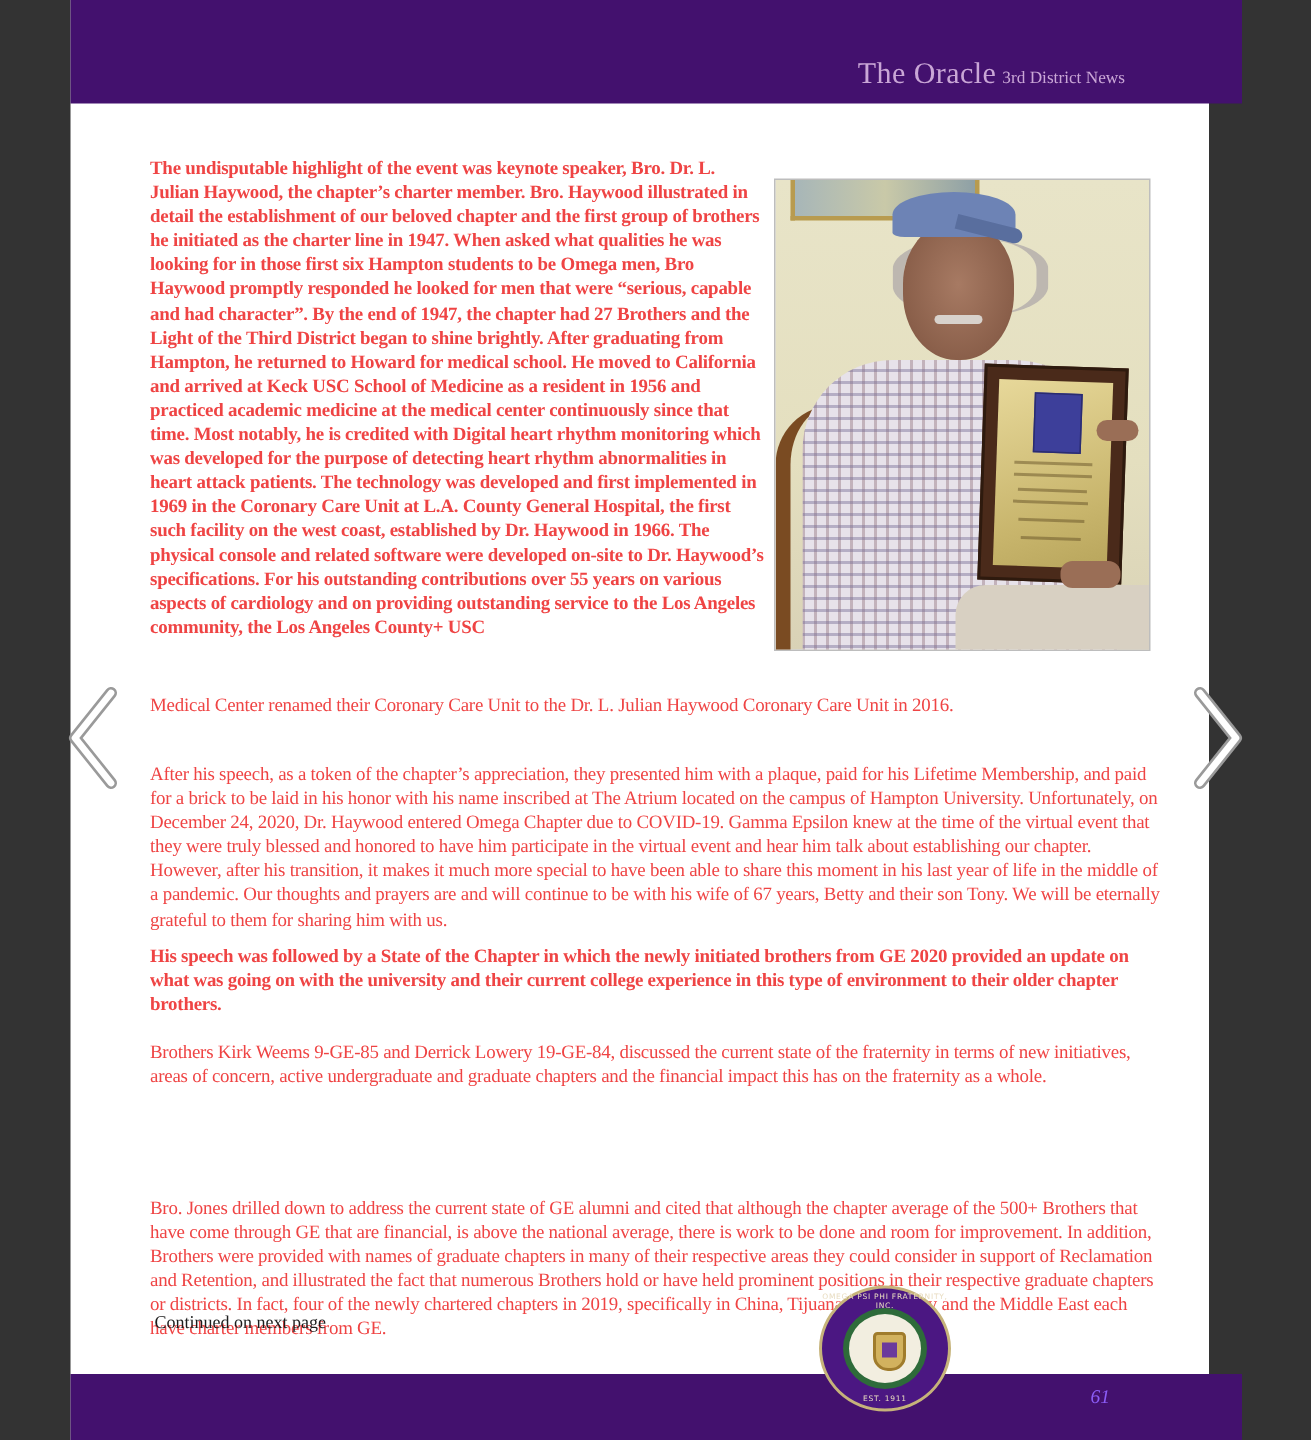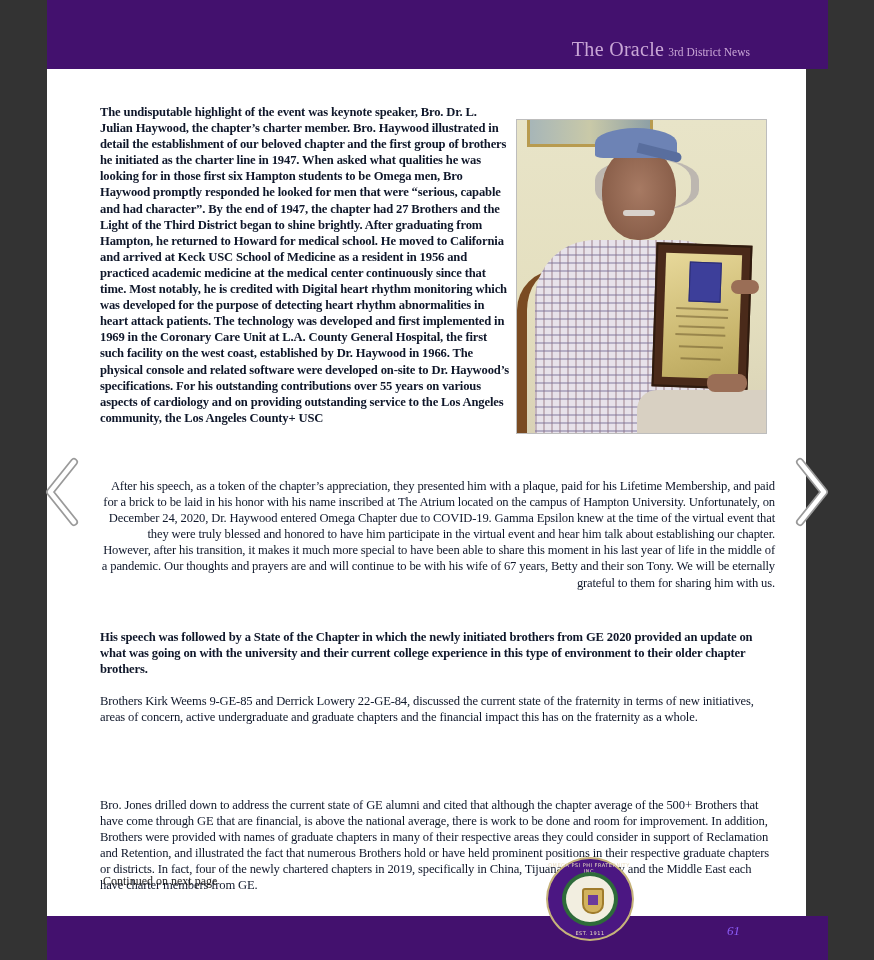--- a/index.html
+++ b/index.html
@@ -22,27 +22,27 @@
     color: #c9a6d6; white-space: nowrap;
   }
   .header-title .main {
     font-family: "Liberation Serif", serif; font-size: 20px; letter-spacing: 0.3px;
   }
   .header-title .sub {
     font-family: "Liberation Serif", serif; font-size: 11.5px; margin-left: 4px;
   }
   .body-text {
     position: absolute; left: 53px; width: 675px;
-    color: #0f172a; font-size: 12.6px; line-height: 16.1px;
+    color: #ef4444; font-size: 12.6px; line-height: 16.1px;
     letter-spacing: -0.15px;
   }
   .col-text { width: 410px; }
   .p1 { top: 104px; font-weight: bold; }
   .p1-tail { top: 462px; }
-  .p2 { top: 478px; text-align: right; }
+  .p2 { top: 508px; }
   .p3 { top: 629px; font-weight: bold; }
   .p4 { top: 693px; }
   .p5 { top: 757px; margin-top: 40px; }
   .continued {
     position: absolute; left: 56px; top: 874px; 
     font-size: 12px; color: #1c1c1c;
   }
   .photo {
     position: absolute; left: 469px; top: 119px; width: 249px; height: 313px;
     border: 1px solid #bdbdbd; overflow: hidden;
@@ -154,20 +154,21 @@
 <body>
 
 <div class="page">
   <div class="header-band">
     <div class="header-title">
       <span class="main">The Oracle</span><span class="sub">3rd District News</span>
     </div>
   </div>
 
   <div class="body-text col-text p1">The undisputable highlight of the event was keynote speaker, Bro. Dr. L. Julian Haywood, the chapter’s charter member.  Bro. Haywood illustrated in detail the establishment of our beloved chapter and the first group of brothers he initiated as the charter line in 1947.  When asked what qualities he was looking for in those first six Hampton students to be Omega men, Bro Haywood promptly responded he looked for men that were “serious, capable and had character”.  By the end of 1947, the chapter had 27 Brothers and the Light of the Third District began to shine brightly. After graduating from Hampton, he returned to Howard for medical school.  He moved to California and arrived at Keck USC School of Medicine as a resident in 1956 and practiced academic medicine at the medical center continuously since that time.  Most notably, he is credited with Digital heart rhythm monitoring which was developed for the purpose of detecting heart rhythm abnormalities in heart attack patients.  The technology was developed and first implemented in 1969 in the Coronary Care Unit at L.A. County General Hospital, the first such facility on the west coast, established by Dr. Haywood in 1966. The physical console and related software were developed on-site to Dr. Haywood’s specifications. For his outstanding contributions over 55 years on various aspects of cardiology and on providing outstanding service to the Los Angeles community, the Los Angeles County+ USC</div>
+  <div class="body-text p1-tail">Medical Center renamed their Coronary Care Unit to the Dr. L. Julian Haywood Coronary Care Unit in 2016.</div>
 
   <div class="photo">
     <div class="frame-art"></div>
     <div class="chair"></div>
     <div class="shirt"></div>
     <div class="pants"></div>
     <div class="hair"></div>
     <div class="head"></div>
     <div class="mustache"></div>
     <div class="cap"></div>
@@ -182,21 +183,21 @@
         <div class="plaque-line" style="top:92px;width:44px;left:16px;"></div>
         <div class="plaque-line" style="top:104px;width:40px;left:18px;"></div>
       </div>
     </div>
     <div class="hand" style="left:214px;top:160px;"></div>
     <div class="hand" style="left:190px;top:254px;width:40px;height:18px;"></div>
   </div>
 
   <div class="body-text p2">After his speech, as a token of the chapter’s appreciation, they presented him with a plaque, paid for his Lifetime Membership, and paid for a brick to be laid in his honor with his name inscribed at The Atrium located on the campus of Hampton University.  Unfortunately, on December 24, 2020, Dr. Haywood entered Omega Chapter due to COVID-19.  Gamma Epsilon knew at the time of the virtual event that they were truly blessed and honored to have him participate in the virtual event and hear him talk about establishing our chapter.  However, after his transition, it makes it much more special to have been able to share this moment in his last year of life in the middle of a pandemic.  Our thoughts and prayers are and will continue to be with his wife of 67 years, Betty and their son Tony.  We will be eternally grateful to them for sharing him with us.</div>
   <div class="body-text p3">His speech was followed by a State of the Chapter in which the newly initiated brothers from GE 2020 provided an update on what was going on with the university and their current college experience in this type of environment to their older chapter brothers.</div>
-  <div class="body-text p4">Brothers Kirk Weems 9-GE-85 and Derrick Lowery 22-GE-84, discussed the current state of the fraternity in terms of new initiatives, areas of concern, active undergraduate and graduate chapters and the financial impact this has on the fraternity as a whole.</div>
+  <div class="body-text p4">Brothers Kirk Weems 9-GE-85 and Derrick Lowery 19-GE-84, discussed the current state of the fraternity in terms of new initiatives, areas of concern, active undergraduate and graduate chapters and the financial impact this has on the fraternity as a whole.</div>
   <div class="body-text p5">Bro. Jones drilled down to address the current state of GE alumni and cited that although the chapter average of the 500+ Brothers that have come through GE that are financial, is above the national average, there is work to be done and room for improvement.  In addition, Brothers were provided with names of graduate chapters in many of their respective areas they could consider in support of Reclamation and Retention, and illustrated the fact that numerous Brothers hold or have held prominent positions in their respective graduate chapters or districts.  In fact, four of the newly chartered chapters in 2019, specifically in China, Tijuana, New Jersey and the Middle East each have charter members from GE.</div>
 
   <div class="continued">Continued on next page</div>
 
   <div class="footer-band"></div>
   <div class="footer-left">The Oracle - Winter 2021</div>
   <div class="footer-page">61</div>
 
   <div class="seal">
     <div class="seal-text-top">OMEGA PSI PHI FRATERNITY, INC.</div>

